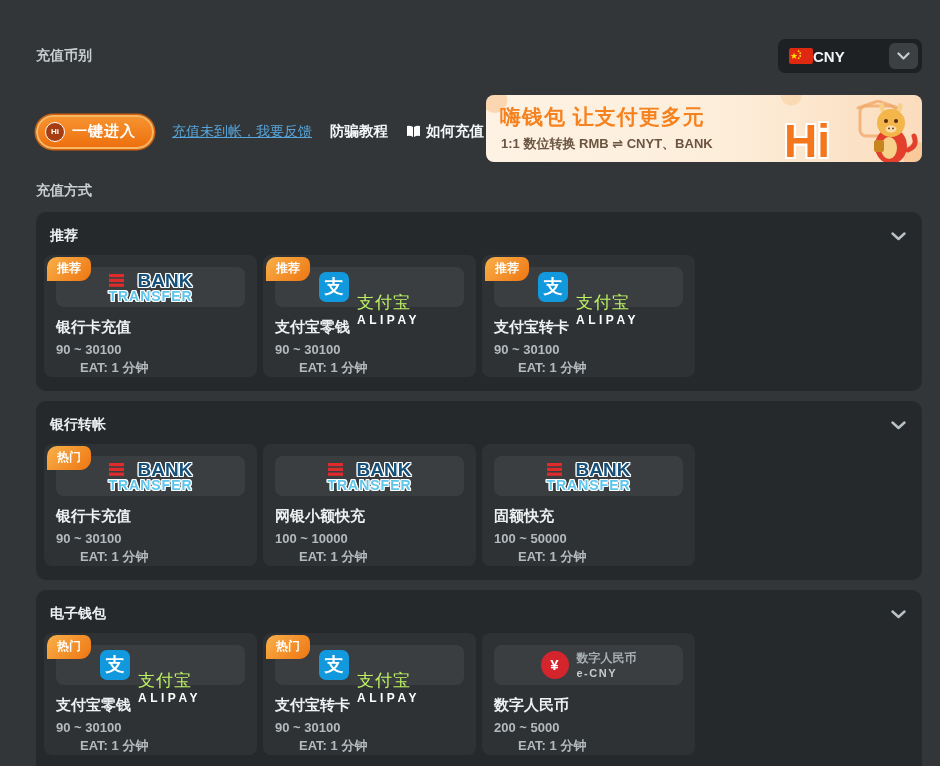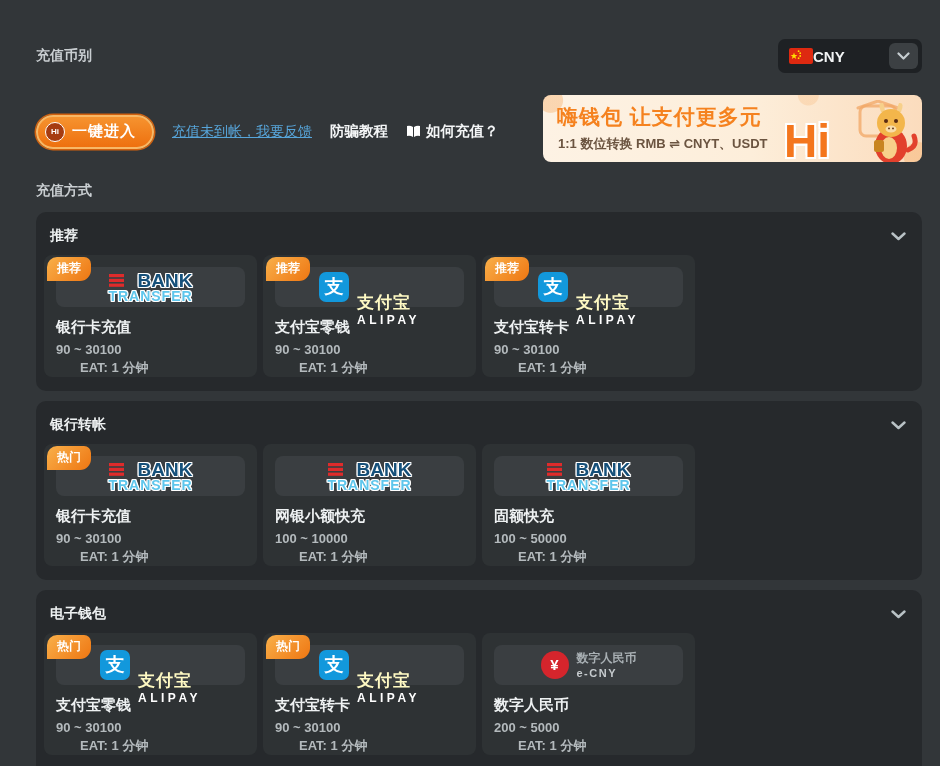--- a/index.html
+++ b/index.html
@@ -34,21 +34,21 @@
   }
   .onekey-ic {
     width:20px; height:20px; border-radius:50%; background:#a63c11; border:1.5px solid #ffffff;
     color:#fff; font-size:8px; font-weight:800; display:flex; align-items:center; justify-content:center;
   }
   .onekey-txt { color:#fff; font-size:15px; font-weight:700; letter-spacing:1px; }
   .feedback-link { font-size:14px; color:#57a5da; text-decoration:underline; cursor:pointer; }
   .bold-link { font-size:14.5px; font-weight:700; color:#f4f6f7; cursor:pointer; display:flex; align-items:center; gap:5px; }
   
   .banner {
-    position:absolute; top:0; right:0; width:379px; height:67px;
+    position:absolute; top:0; right:0; width:436px; height:67px;
     border-radius:8px; overflow:hidden; cursor:pointer;
     background:linear-gradient(90deg,#fdf2e4 0%,#fdeeda 55%,#fbdcbd 100%);
   }
   .banner::before {
     content:""; position:absolute; inset:0;
     background:
       radial-gradient(circle at 2% 8%, rgba(244,150,60,.30) 0 12px, transparent 13px),
       radial-gradient(circle at 99% 92%, rgba(244,150,60,.28) 0 14px, transparent 15px),
       radial-gradient(circle at 70% 0%, rgba(244,150,60,.18) 0 10px, transparent 11px);
   }
@@ -87,21 +87,21 @@
   .card-range { margin-top:5px; font-size:13px; font-weight:700; color:#b4babd; }
   .card-eat { margin-top:2px; font-size:13px; font-weight:700; color:#b4babd;margin-left:24px; }
   
   .outline-w { text-shadow:-1px -1px 0 #fff,1px -1px 0 #fff,-1px 1px 0 #fff,1px 1px 0 #fff,0 -1px 0 #fff,0 1px 0 #fff,-1px 0 0 #fff,1px 0 0 #fff; }
   .logo-bank { text-align:center; line-height:1; }
   .bank-l1 { display:flex; align-items:center; justify-content:center; gap:14px; }
   .bank-word { font-size:19px; font-weight:800; color:#15507a; letter-spacing:0; }
   .bank-l2 { margin-top:-1px; font-size:14px; font-weight:800; color:#5ec6ec; letter-spacing:1px;text-align:right; }
   .logo-alipay { display:flex; align-items:center; gap:8px; }
   .ali-ic { width:30px; height:30px; border-radius:7px; background:#1298dc; color:#fff; font-weight:800; font-size:19px; line-height:30px; text-align:center; }
-  .ali-cn { font-size:17px; font-weight:700; color:#fef9c3; letter-spacing:1px; line-height:17px;margin-top:46px; }
+  .ali-cn { font-size:17px; font-weight:400; color:#bef264; letter-spacing:1px; line-height:17px;margin-top:46px; }
   .ali-en { font-size:12px; font-weight:700; color:#fff; letter-spacing:3.5px; margin-top:2px; }
   .logo-ecny { display:flex; align-items:center; gap:8px; }
   .ecny-ic { width:28px; height:28px; border-radius:50%; background:#d5252c; color:#fff; font-weight:800; font-size:15px; line-height:28px; text-align:center; }
   .ecny-cn { font-size:12px; font-weight:600; color:#a9b0b4; line-height:13px; }
   .ecny-en { font-size:11px; font-weight:700; color:#c6cbce; letter-spacing:1.5px; margin-top:2px; }
 </style>
 </head>
 <body>
 
 <div class="row1">
@@ -135,21 +135,21 @@
     <span class="bold-link">
       <svg width="15" height="13" viewBox="0 0 15 13">
         <path d="M1 1 Q4 0 7 2 L7 12 Q4 10 1 11 Z" fill="#ffffff"></path>
         <path d="M14 1 Q11 0 8 2 L8 12 Q11 10 14 11 Z" fill="#ffffff"></path>
       </svg>
       <span>如何充值？</span>
     </span>
   </div>
   <div class="banner">
     <div class="banner-title">嗨钱包 让支付更多元</div>
-    <div class="banner-sub">1:1 数位转换 RMB ⇌ CNYT、USDT</div>
+    <div class="banner-sub">1:1 数位转换 RMB ⇌ CNYT、BANK</div>
     <div class="banner-hi">Hi</div>
     <svg class="banner-mascot" width="88" height="66" viewBox="0 0 88 66">
       <rect x="28" y="6" width="36" height="30" rx="6" fill="none" stroke="#f2a765" stroke-width="3" opacity="0.75"></rect>
       <path d="M26 8 L46 1 L66 8" fill="none" stroke="#f2a765" stroke-width="3" opacity="0.75" stroke-linecap="round"></path>
       <path d="M76 50 Q86 46 82 36" stroke="#e2402c" stroke-width="5" fill="none" stroke-linecap="round"></path>
       <ellipse cx="59" cy="46" rx="16" ry="18" fill="#e2402c"></ellipse>
       <ellipse cx="57" cy="48" rx="8" ry="11" fill="#f7d08a"></ellipse>
       <path d="M49 12 Q45 2 51 3 Q53 7 53 12 Z" fill="#f7d08a"></path>
       <path d="M69 12 Q73 2 67 3 Q65 7 65 12 Z" fill="#f7d08a"></path>
       <circle cx="59" cy="23" r="14" fill="#f3b64b"></circle>

